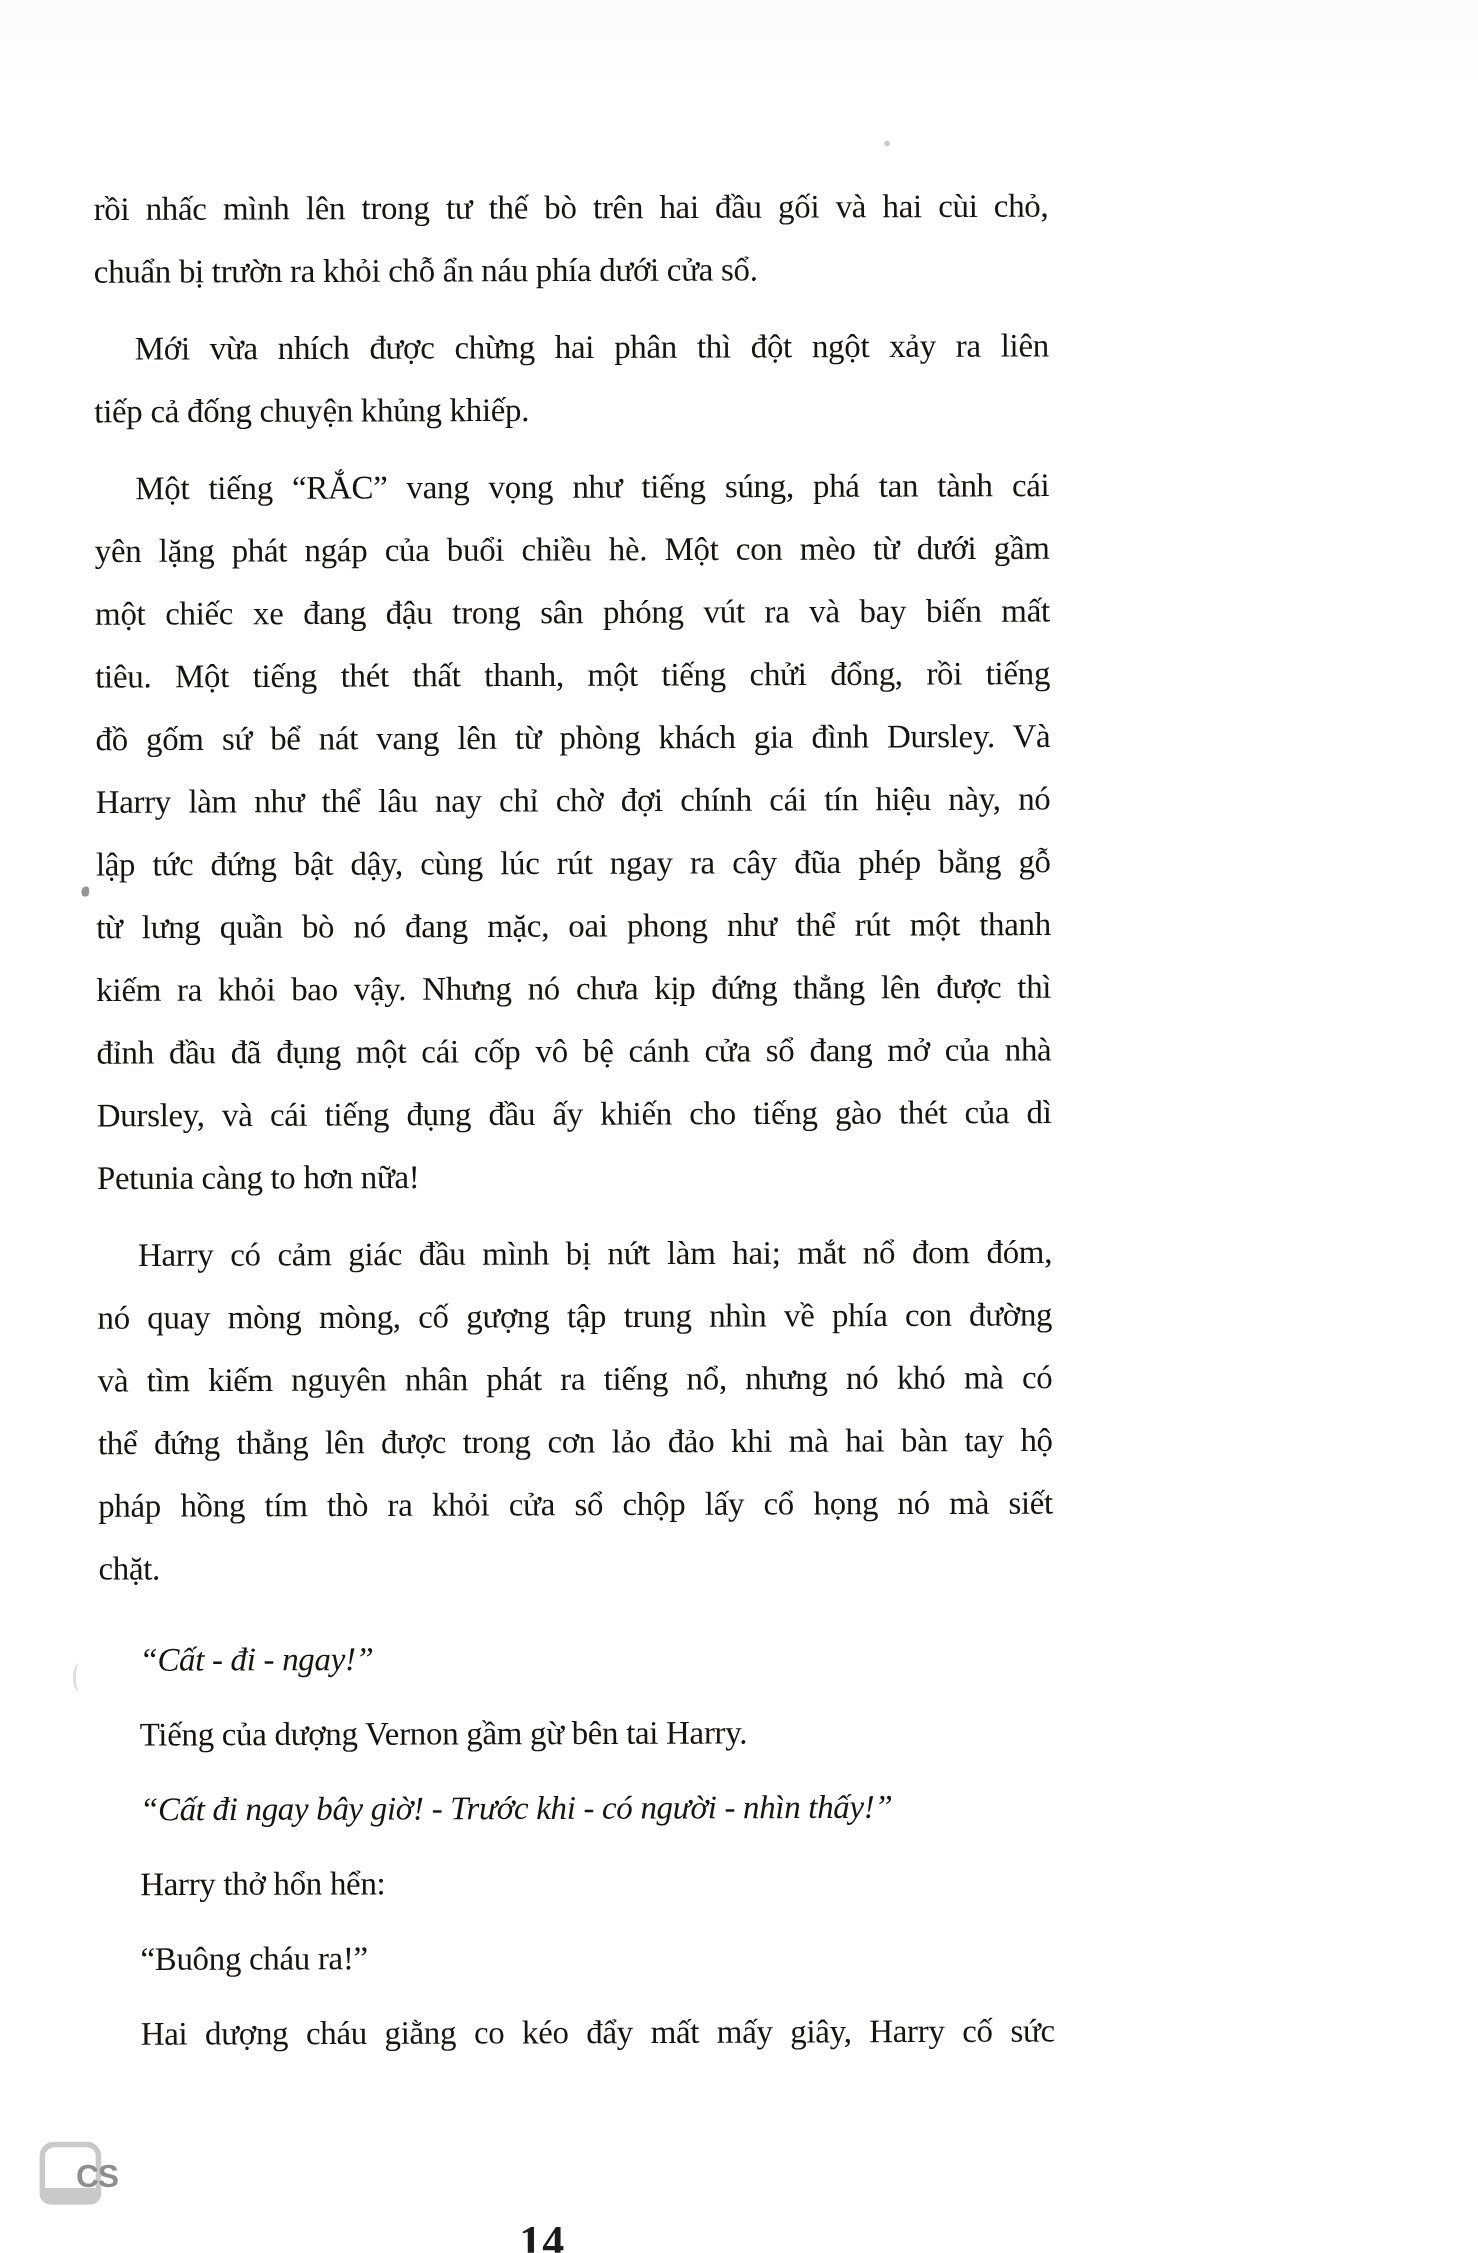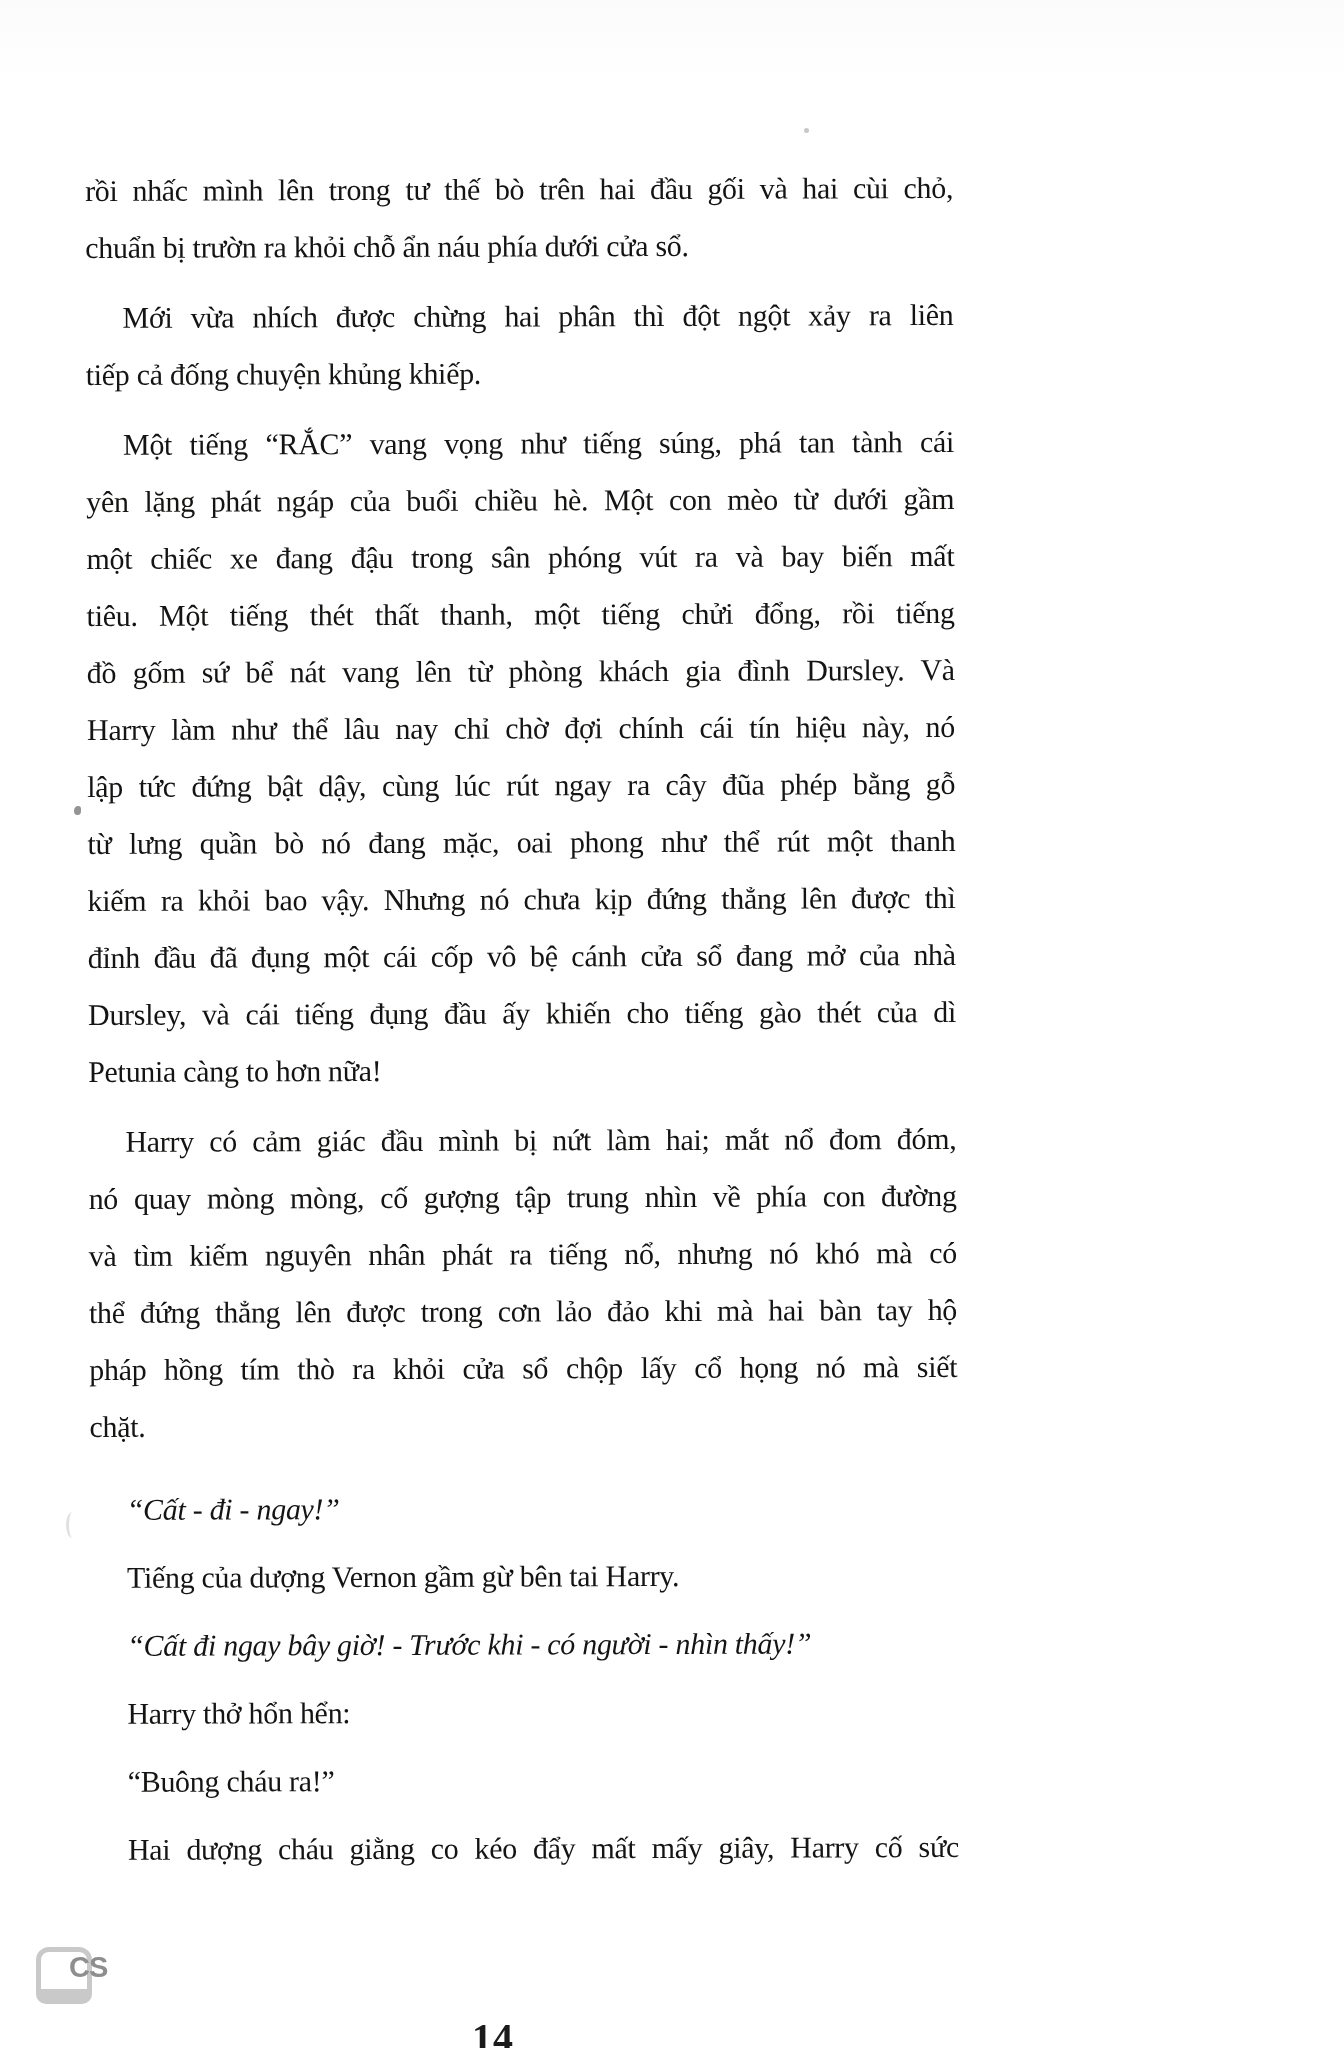--- a/index.html
+++ b/index.html
@@ -29,21 +29,21 @@
   .speck.s1{left:804px;top:128px;width:5px;height:5px;background:#9a9a9a;opacity:.55;}
   .speck.s2{left:74px;top:806px;width:7px;height:9px;background:#3c3c3c;opacity:.55;border-radius:60% 40% 50% 50%;}
   .speck.s3{left:66px;top:1512px;width:10px;height:26px;border-left:3px solid #d9d9d9;border-radius:50%;opacity:.8;background:transparent;}
   
   .cs-logo{
     position:absolute;left:36px;top:1947px;width:56px;height:57px;
     border:5px solid #c9c9c9;border-radius:13px;background:#fff;box-sizing:border-box;
   }
   .cs-logo .cs-text{
     font-family:"Liberation Sans",sans-serif;font-weight:bold;font-size:29px;line-height:30px;
-    color:#8e8e8e;text-align:center;margin-top:0;letter-spacing:-1px;padding-left:28px;
+    color:#8e8e8e;text-align:center;margin-top:12px;letter-spacing:-1px;padding-left:28px;
   }
   .cs-logo .cs-base{
     position:absolute;left:-5px;right:-5px;bottom:-5px;height:15px;
     background:#c9c9c9;border-radius:4px 4px 10px 10px;
   }
   .wm-text{
     position:absolute;left:104px;top:1948px;
     font-family:"Liberation Sans",sans-serif;font-size:45px;color:#b9b9b9;
     letter-spacing:0.5px;white-space:nowrap;
   }

